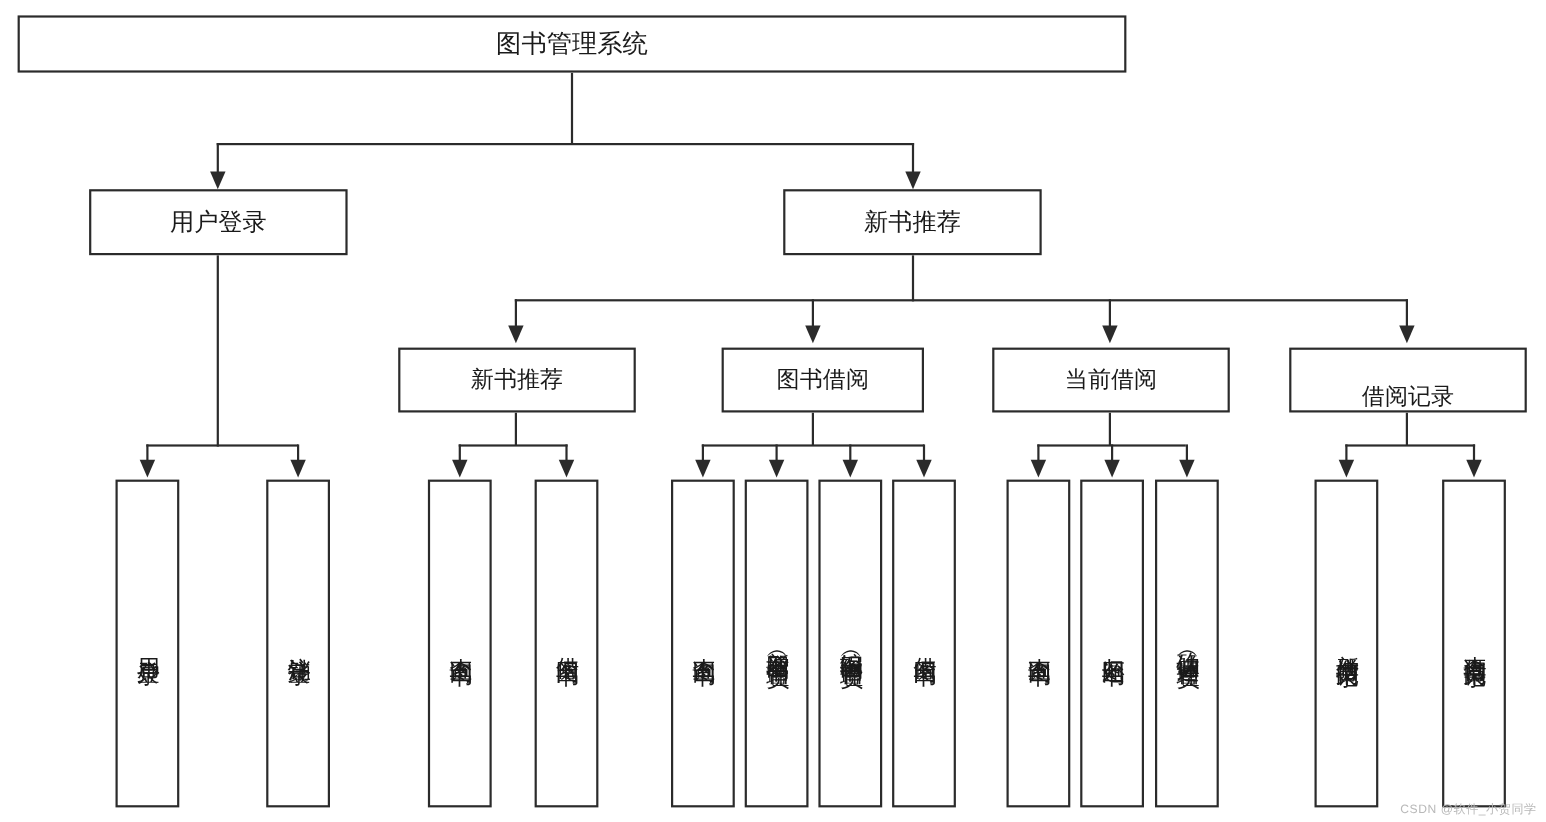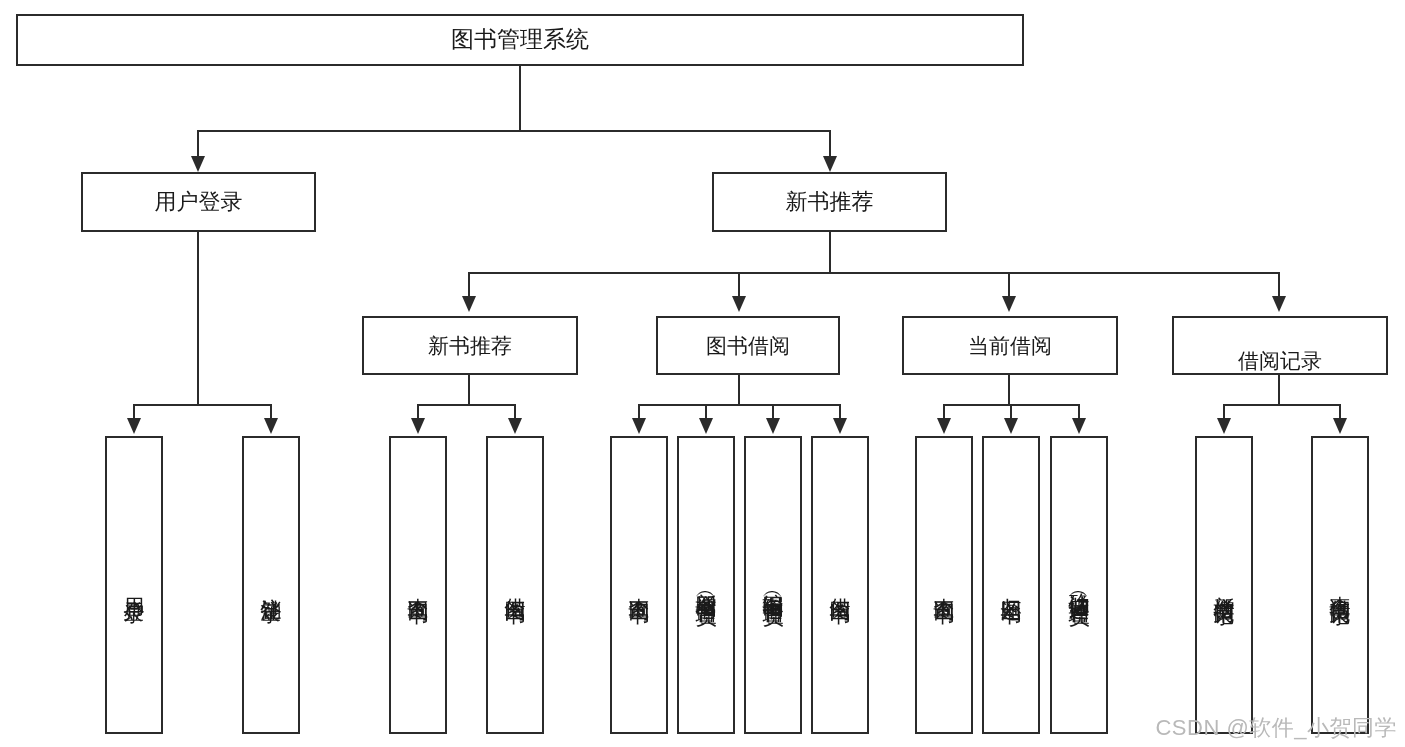--- a/index.html
+++ b/index.html
@@ -71,21 +71,21 @@
     border-left: 7px solid transparent;
     border-right: 7px solid transparent;
     border-top: 16px solid #2b2b2b;
     z-index: 2;
   }
   
   #watermark {
     position: absolute;
     right: 8px;
     bottom: 4px;
-    font-size: 22px;
+    font-size: 11px;
     color: #b9b9b9;
     white-space: nowrap;
     z-index: 5;
     letter-spacing: 0.5px;
   }
 </style>
 </head>
 <body>
 
 <div id="canvas">

